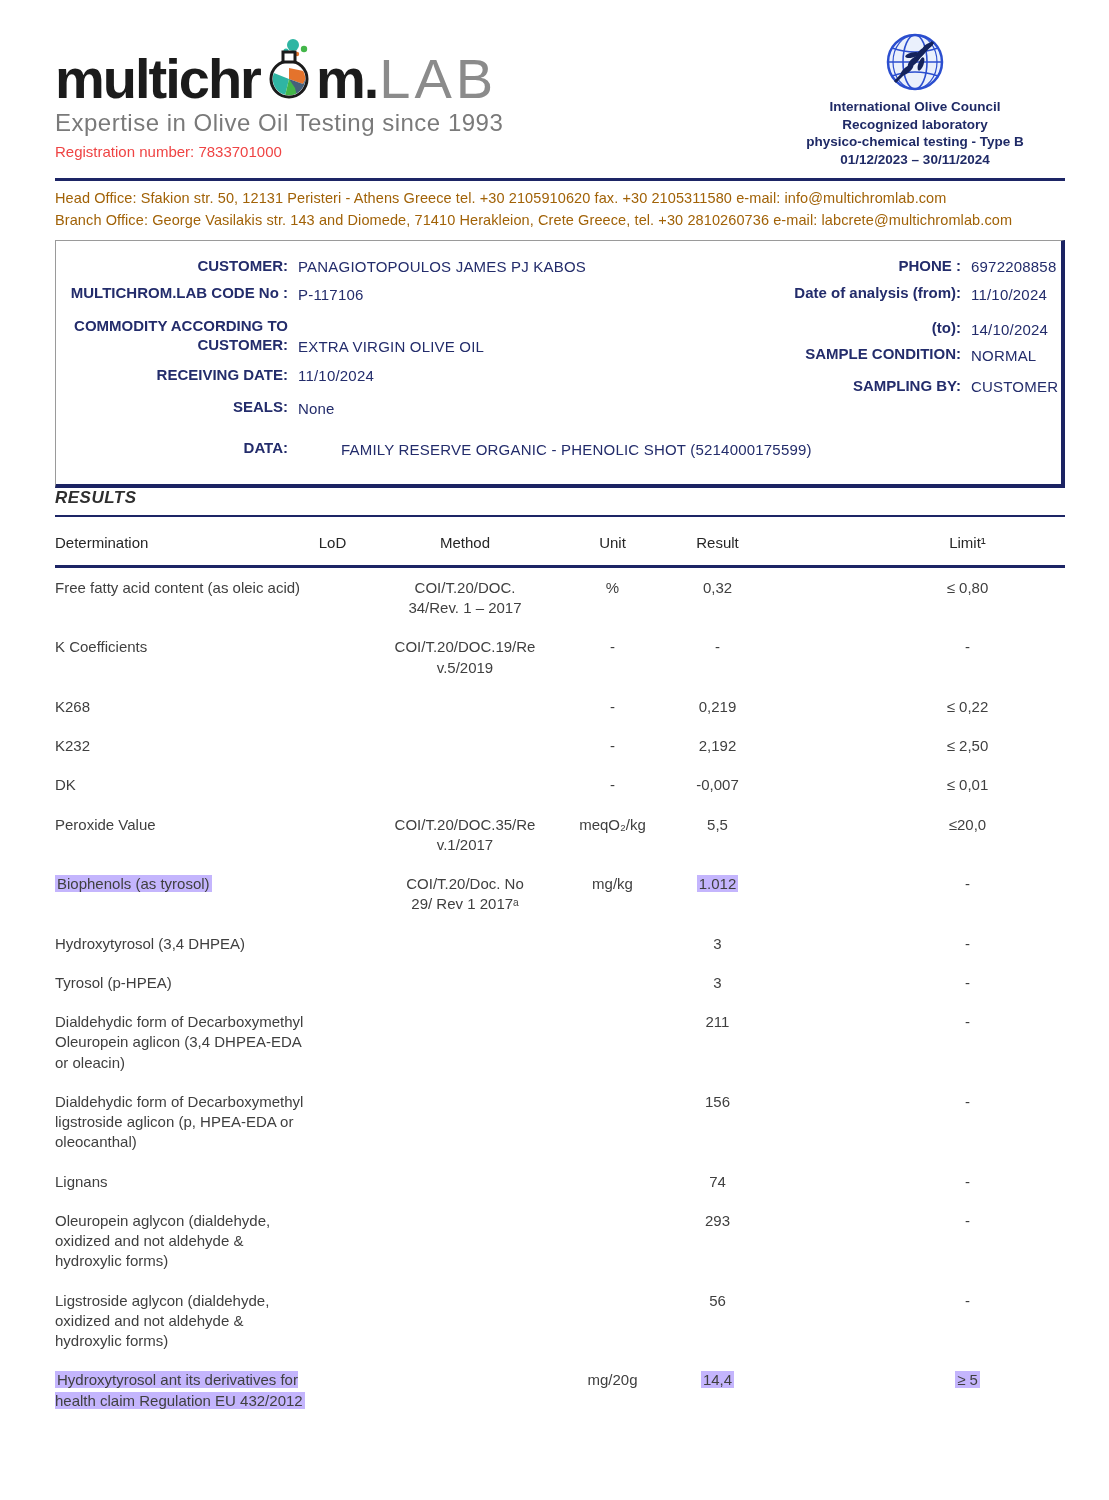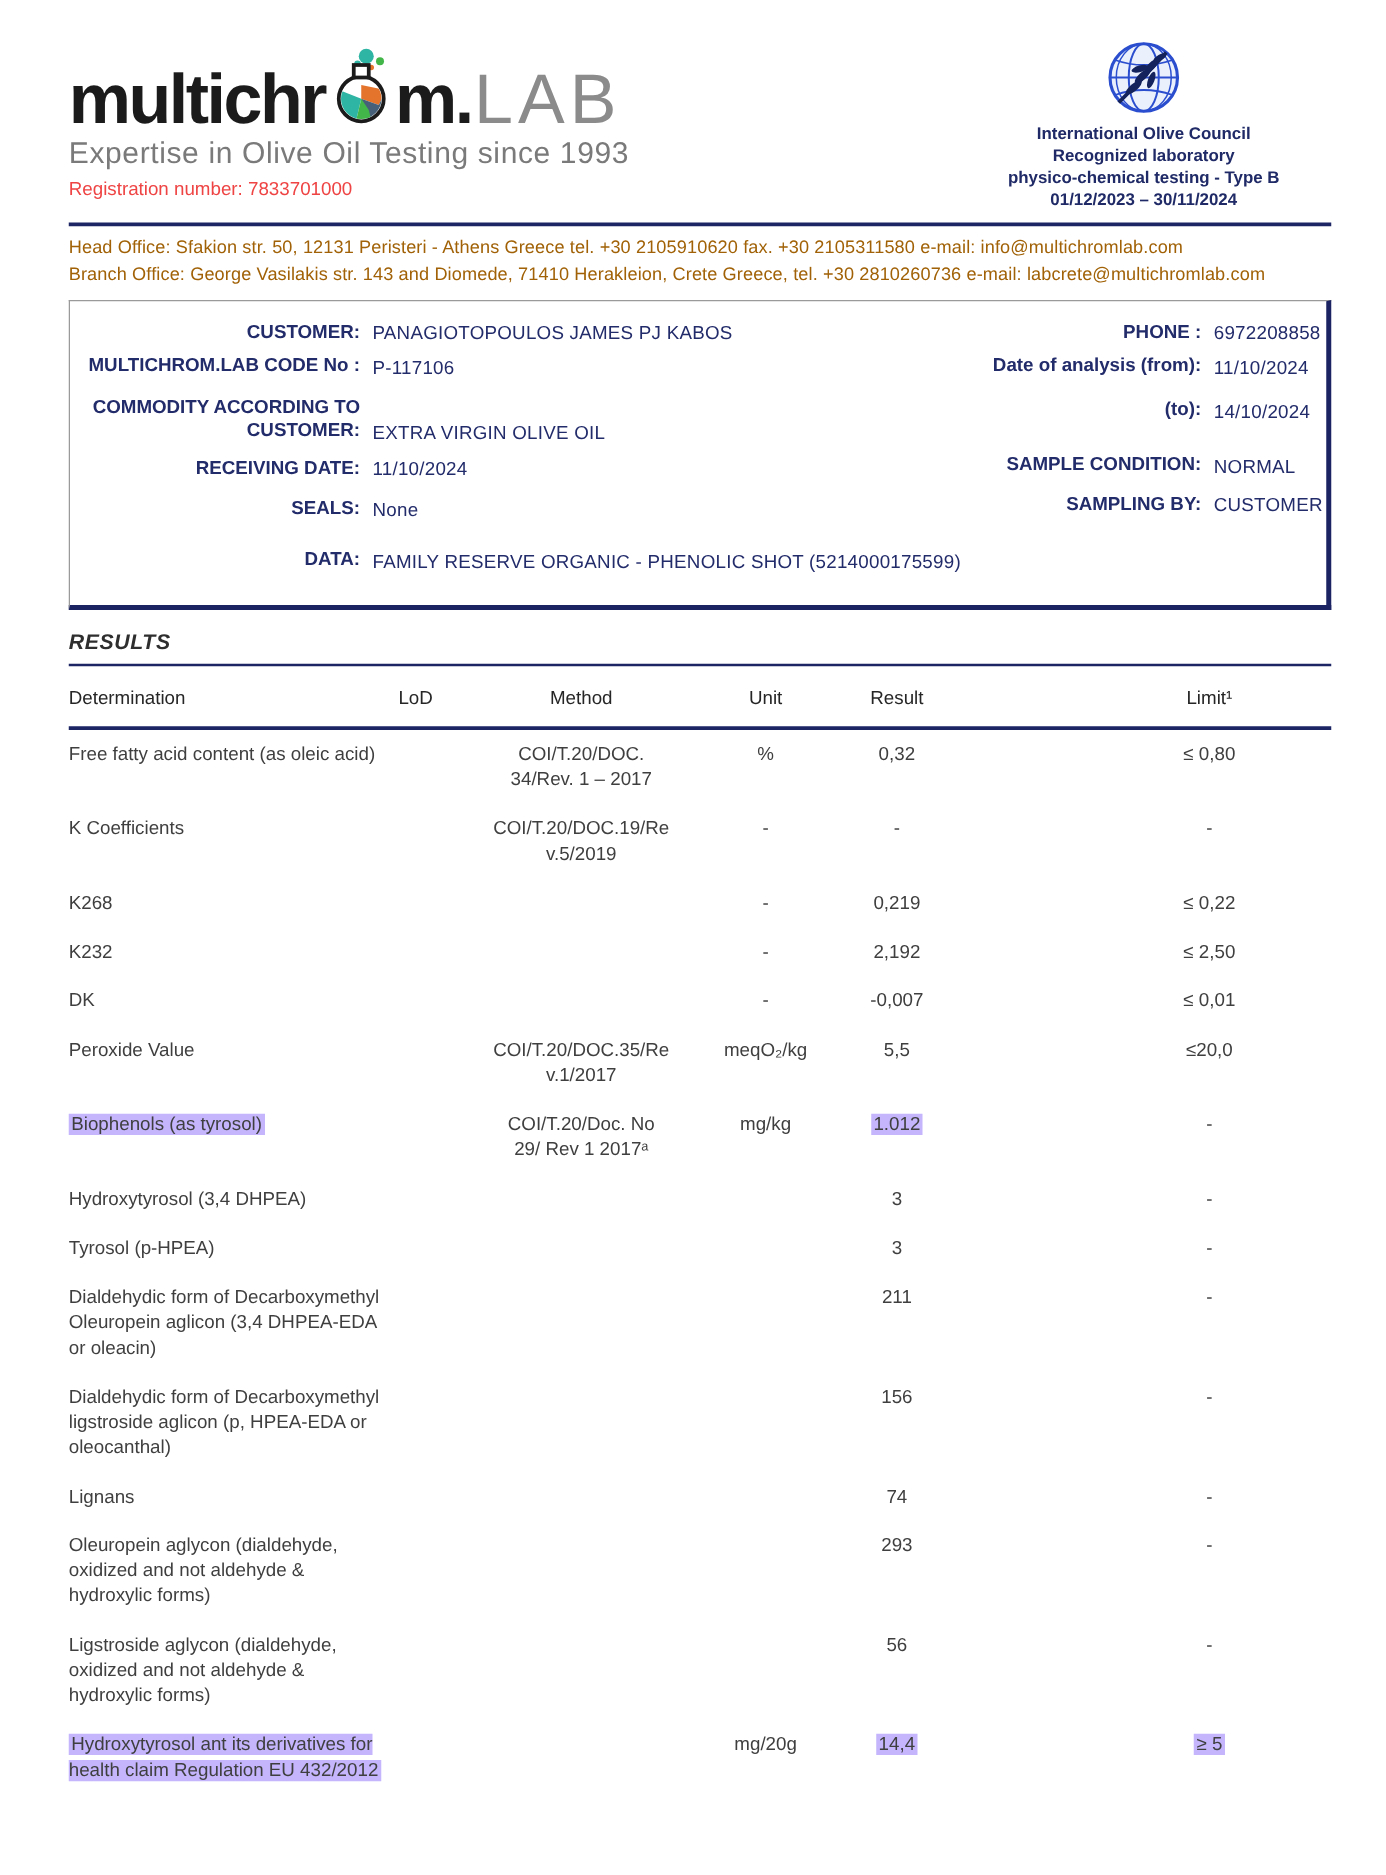--- a/index.html
+++ b/index.html
@@ -41,26 +41,26 @@
     border-top:1px solid #9a9a9a; border-left:1px solid #9a9a9a;
     border-right:4px solid #1b2363; border-bottom:4px solid #1b2363;
     color:#232c6b; font-size:15px;
   }
   .ib-row { display:flex; align-items:flex-end; margin-top:6px; }
   .ib-label { width:232px; text-align:right; font-weight:700; flex:none; white-space:pre-line; line-height:1.25; }
   .ib-value { margin-left:10px; letter-spacing:0.2px; }
   .ib-right { position:absolute; left:620px; top:10px; width:380px; }
   .ib-right .ib-label { width:285px; }
   .r1 { margin-top:6px; } .r2 { margin-top:9px; } .r3 { margin-top:14px; }
-  .r4 { margin-top:11px; } .r5 { margin-top:25px; }
+  .r4 { margin-top:11px; } .r5 { margin-top:7px; }
   .seals-row { margin-top:14px; }
-  .data-row { margin-top:22px; }
+  .data-row { margin-top:22px;gap:43px; }
 
   
-  .results-title { margin-top:16px; font-size:17px; font-style:italic; font-weight:700; color:#2e2e2e; letter-spacing:0.5px; }
+  .results-title { font-size:17px; font-style:italic; font-weight:700; color:#2e2e2e; letter-spacing:0.5px; }
   .results-rule { border:none; border-top:2.5px solid #1d2565; margin-top:7px; }
 
   .rtable { width:100%; margin-top:2px; }
   .tr { display:flex; }
   .th, .td { padding:10px 0 9px 0; font-size:15px; line-height:1.35; }
   .th { color:#262626; padding-top:14px; padding-bottom:12px; }
   .col-determination { width:250px; text-align:left; }
   .col-lod   { width:55px;  text-align:center; }
   .col-method{ width:210px; text-align:center; white-space:pre-line; }
   .col-unit  { width:85px;  text-align:center; }

